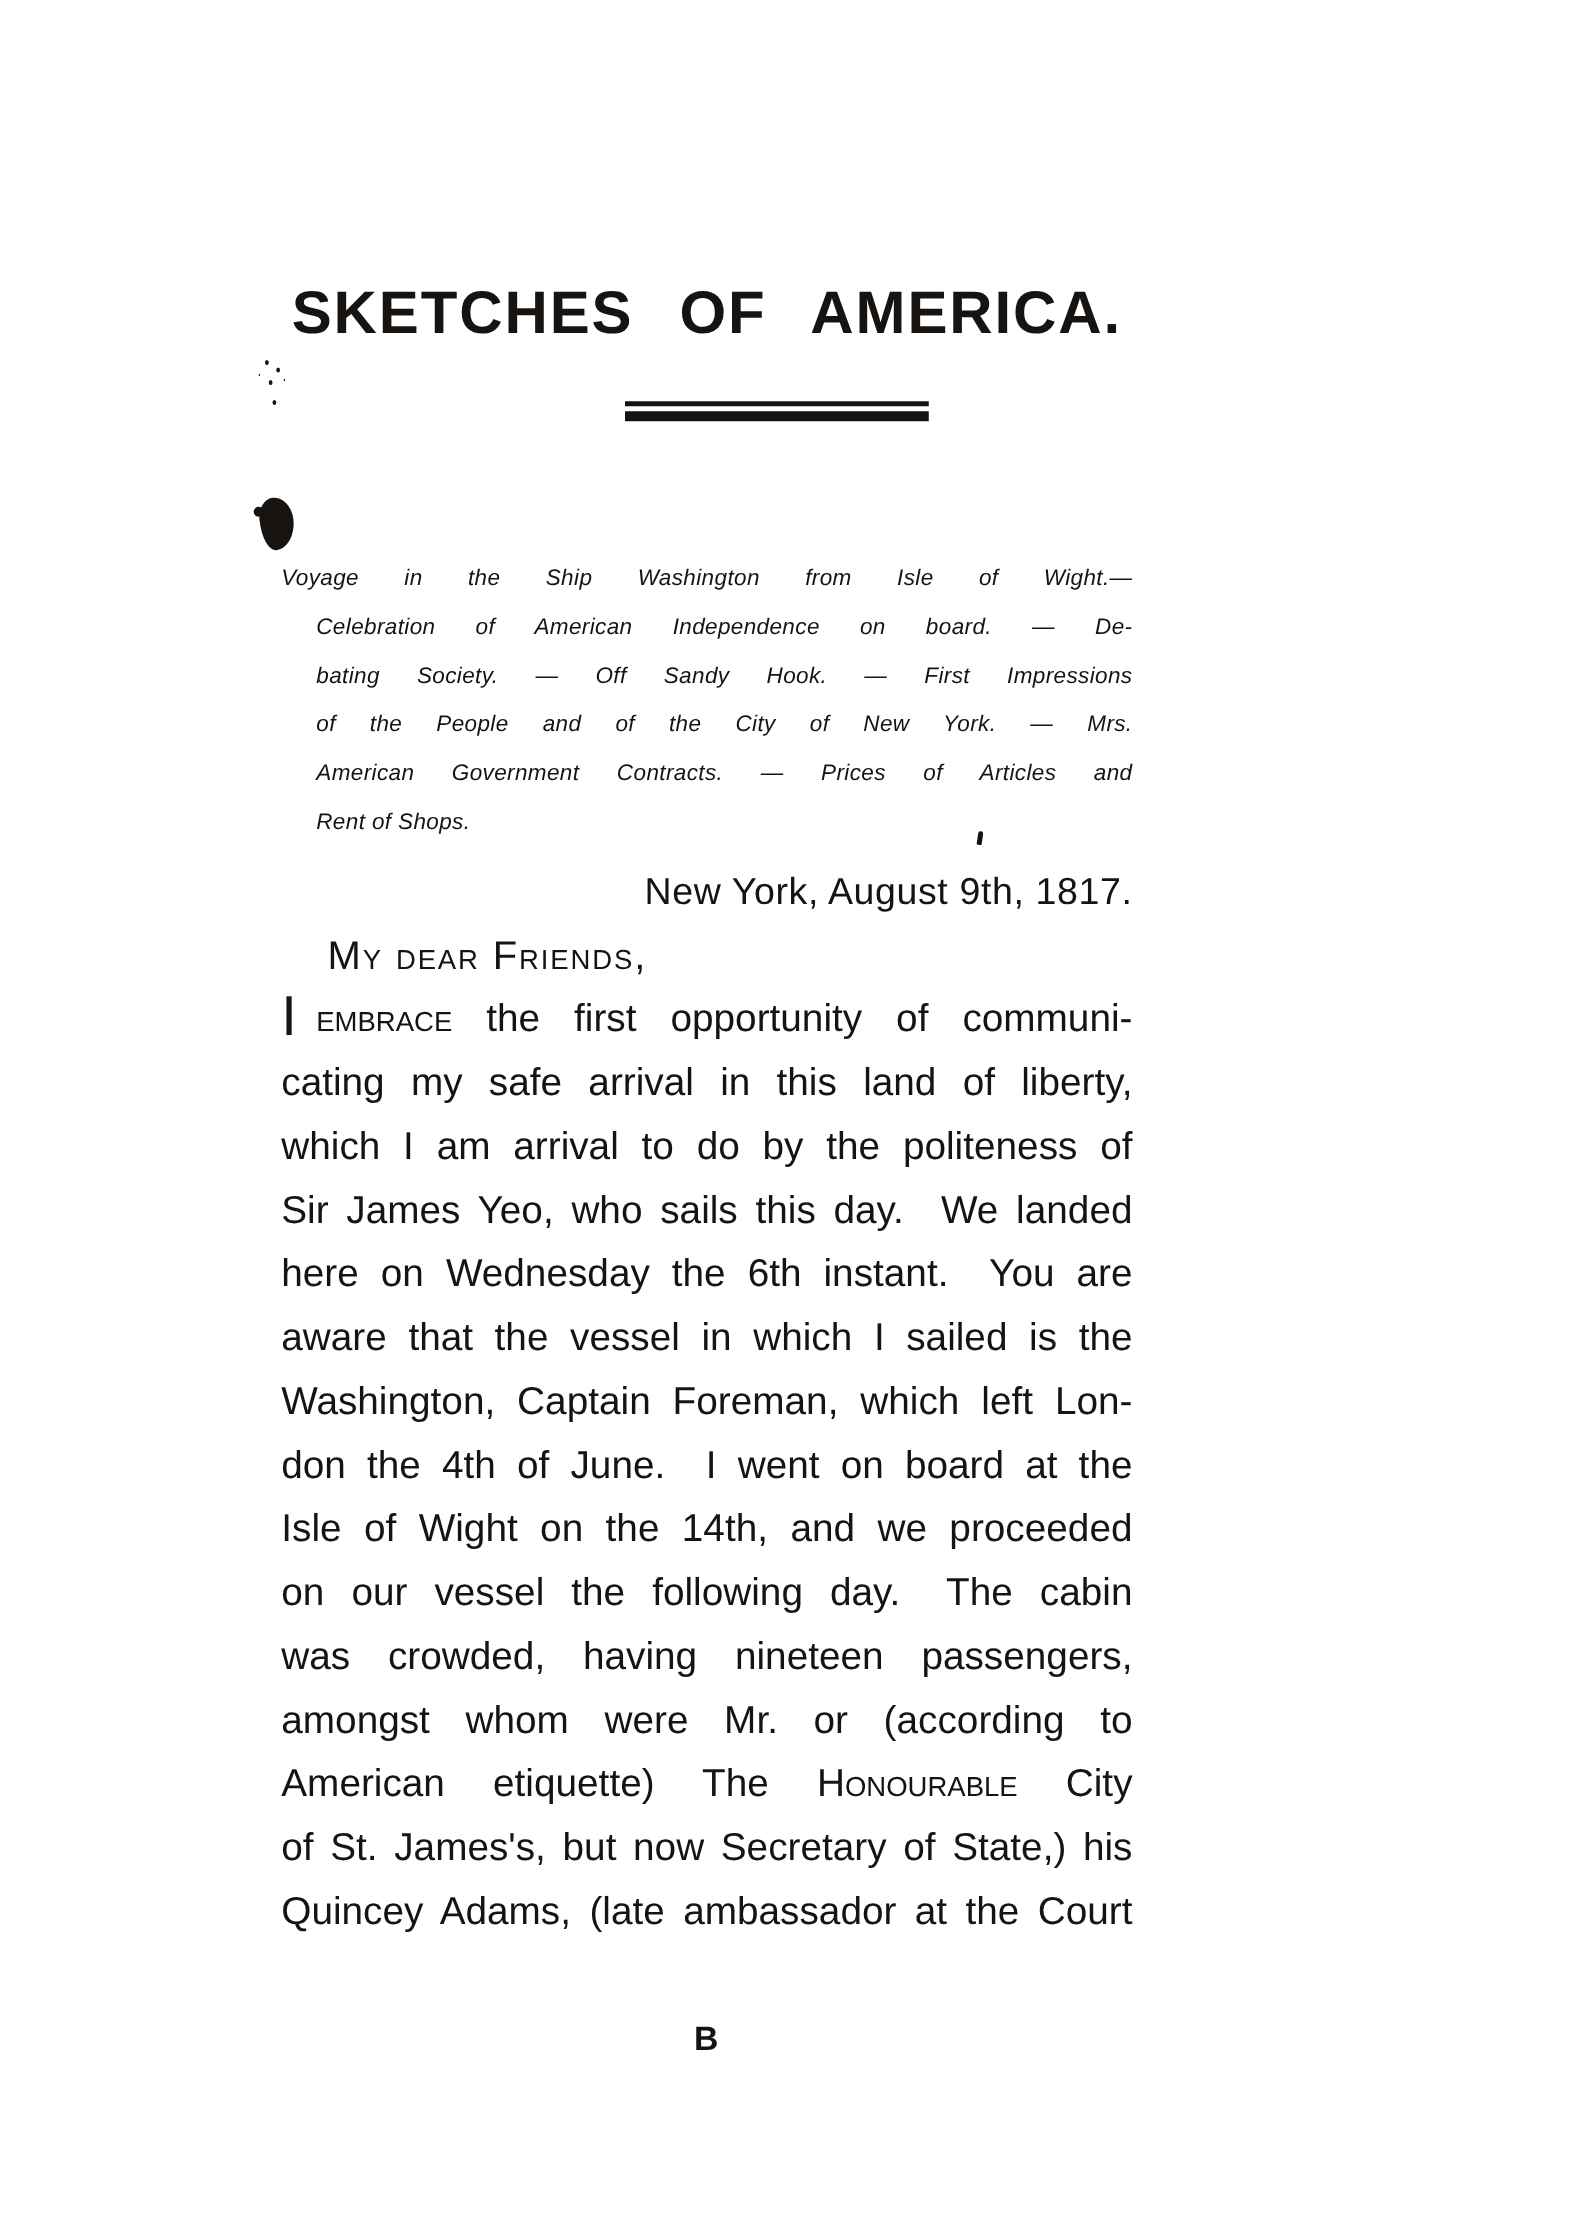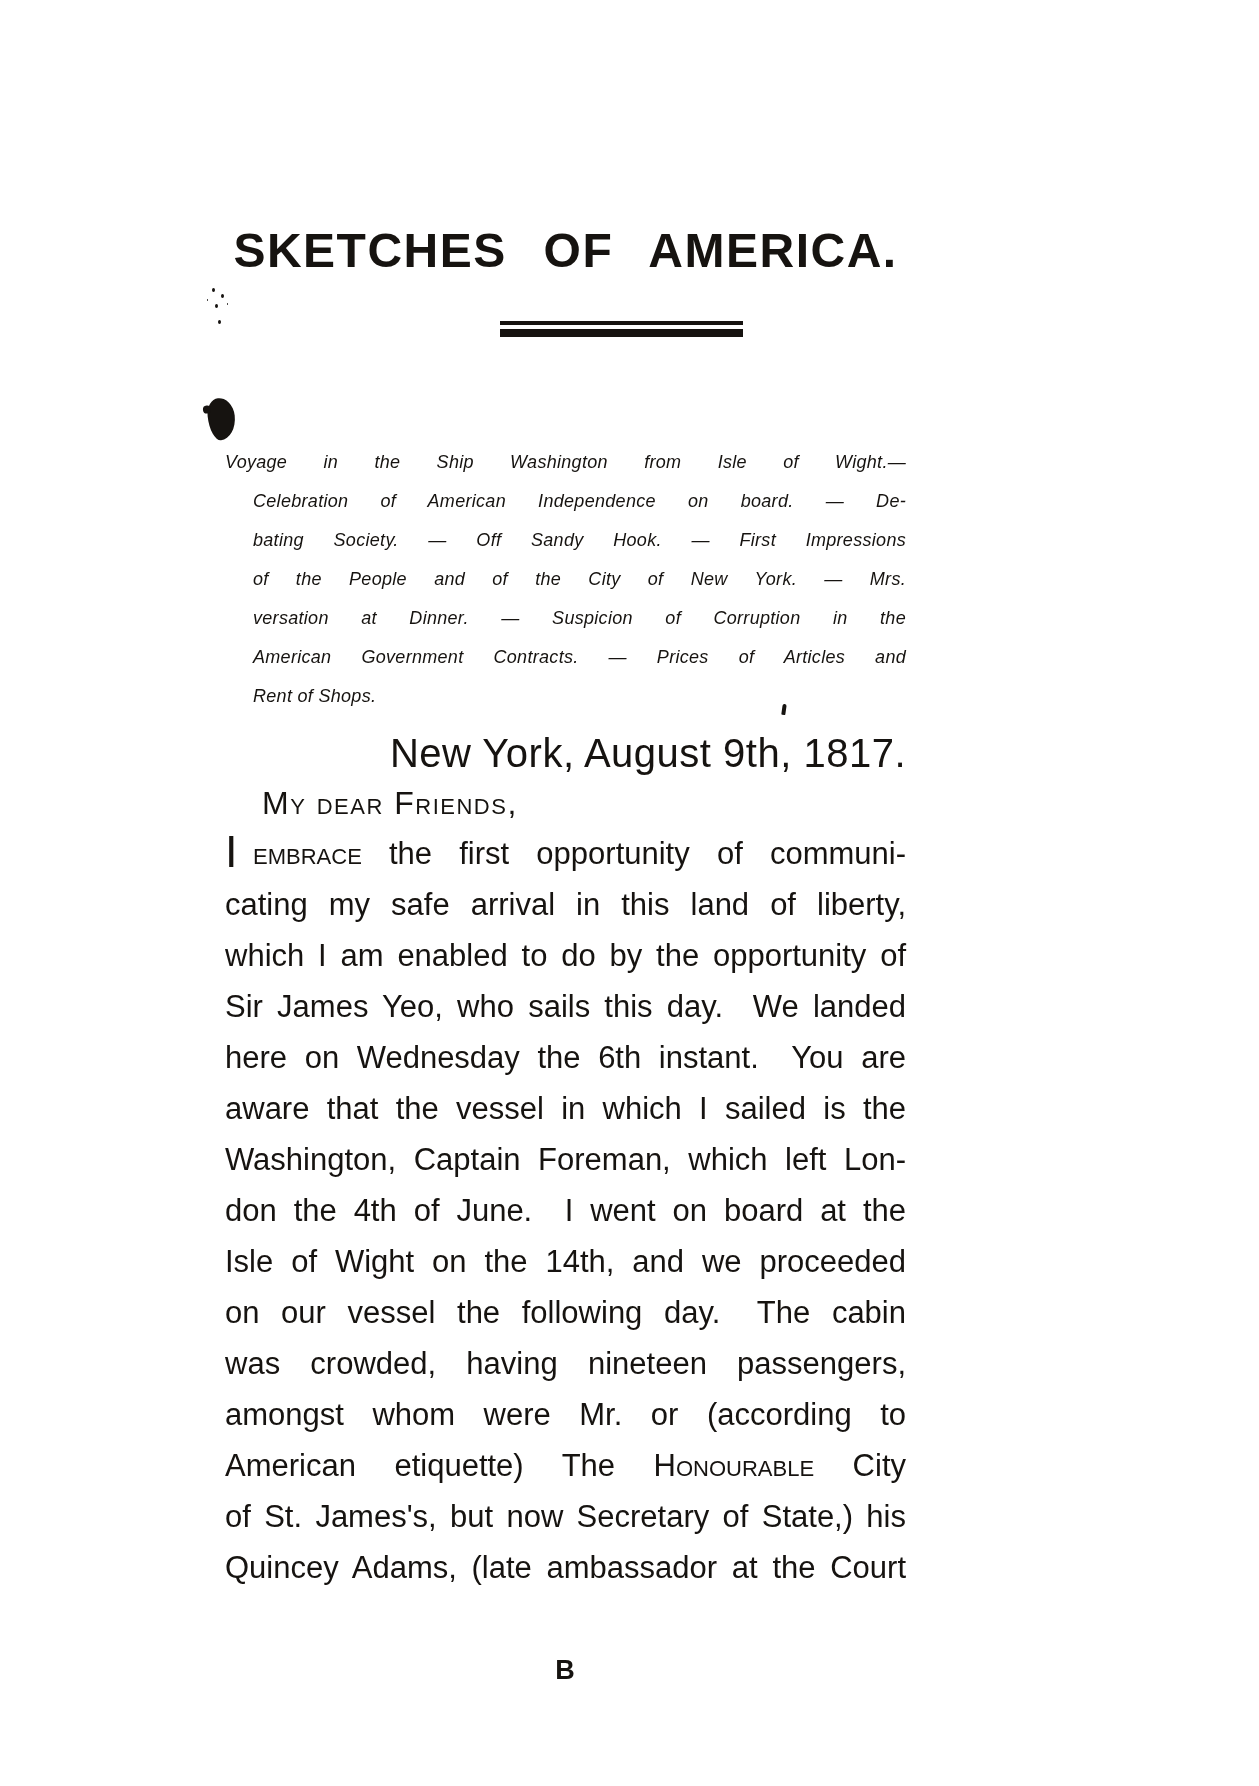--- a/index.html
+++ b/index.html
@@ -64,21 +64,21 @@
     right:120px;
     top:-30px;
     width:4px;
     height:11px;
     background:var(--ink);
     border-radius:2px 2px 1px 1px;
     transform:rotate(8deg);
   }
   .dateline{
     text-align:right;
-    font-size:40px;
+    font-size:30px;
     line-height:38px;
     letter-spacing:0.5px;
   }
   .salutation{
     margin-top:12px;
     padding-left:37px;
     font-variant:small-caps;
     font-size:32px;
     line-height:38px;
     letter-spacing:1.5px;
@@ -144,36 +144,35 @@
   <div class="column">
     <h1 class="title">SKETCHES OF AMERICA.</h1>
 
     <div class="rule"></div>
 
     <div class="summary">
         <div class="jline">Voyage in the Ship Washington from Isle of Wight.—</div>
         <div class="jline">Celebration of American Independence on board. — De-</div>
         <div class="jline">bating Society. — Off Sandy Hook. — First Impressions</div>
         <div class="jline">of the People and of the City of New York. — Mrs.</div>
-        <div class="jline">versation at Dinner. — Suspicion of Corruption in the</div>
         <div class="jline">American Government Contracts. — Prices of Articles and</div>
         <div class="jline last">Rent of Shops.</div>
       </div>
 
     <div class="dateline-wrap">
       <span class="speck"></span>
       <div class="dateline">New York, August 9th, 1817.</div>
     </div>
 
     <div class="salutation">My dear Friends,</div>
 
     <div class="body">
         <div class="jline"><span class="initial">I</span><span> </span><span class="sc">embrace</span><span> the first opportunity of communi-</span></div>
         <div class="jline"><span>cating my safe arrival in this land of liberty,</span></div>
-        <div class="jline"><span>which I am enabled to do by the opportunity of</span></div>
+        <div class="jline"><span>which I am arrival to do by the politeness of</span></div>
         <div class="jline"><span>Sir James Yeo, who sails this day.  We landed</span></div>
         <div class="jline"><span>here on Wednesday the 6th instant.  You are</span></div>
         <div class="jline"><span>aware that the vessel in which I sailed is the</span></div>
         <div class="jline"><span>Washington, Captain Foreman, which left Lon-</span></div>
         <div class="jline"><span>don the 4th of June.  I went on board at the</span></div>
         <div class="jline"><span>Isle of Wight on the 14th, and we proceeded</span></div>
         <div class="jline"><span>on our vessel the following day.  The cabin</span></div>
         <div class="jline"><span>was crowded, having nineteen passengers,</span></div>
         <div class="jline"><span>amongst whom were Mr. or (according to</span></div>
         <div class="jline"><span>American etiquette) The </span><span class="sc">Honourable</span><span> City</span></div>

